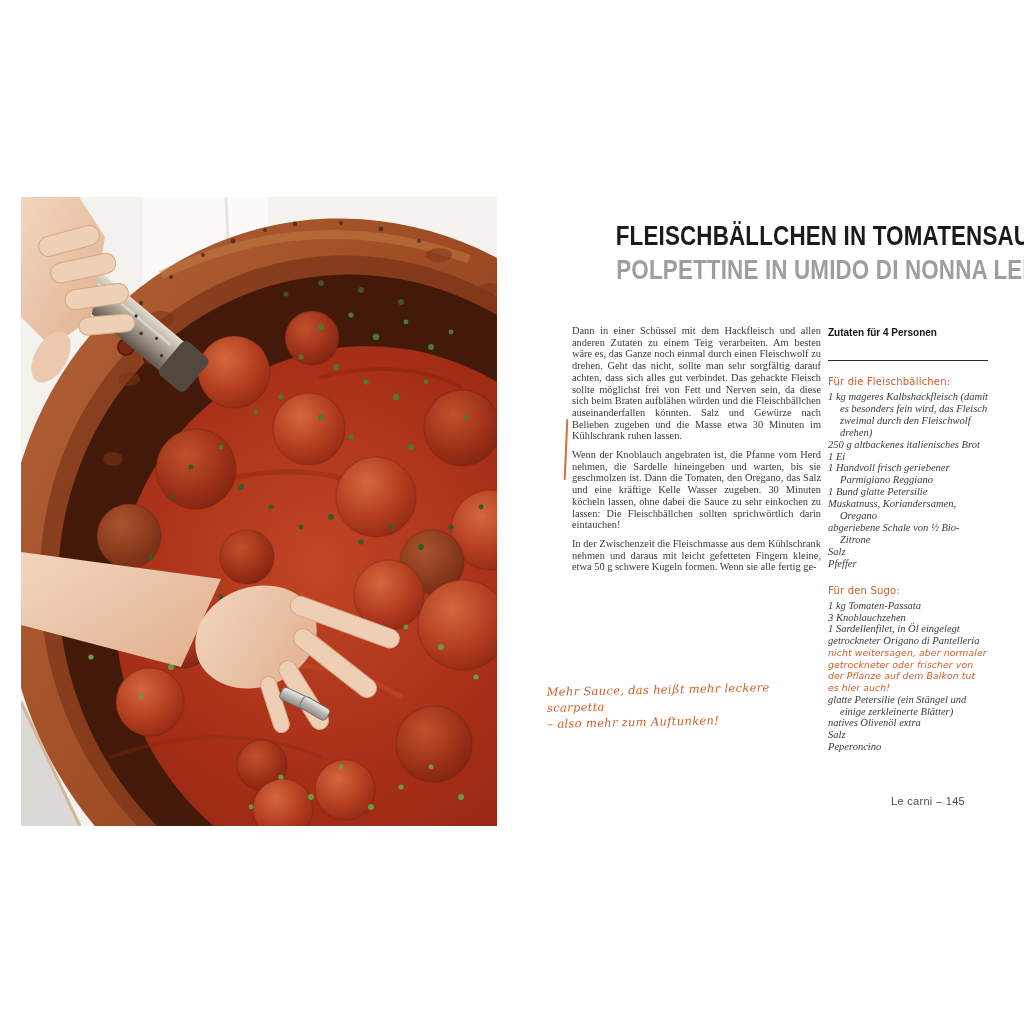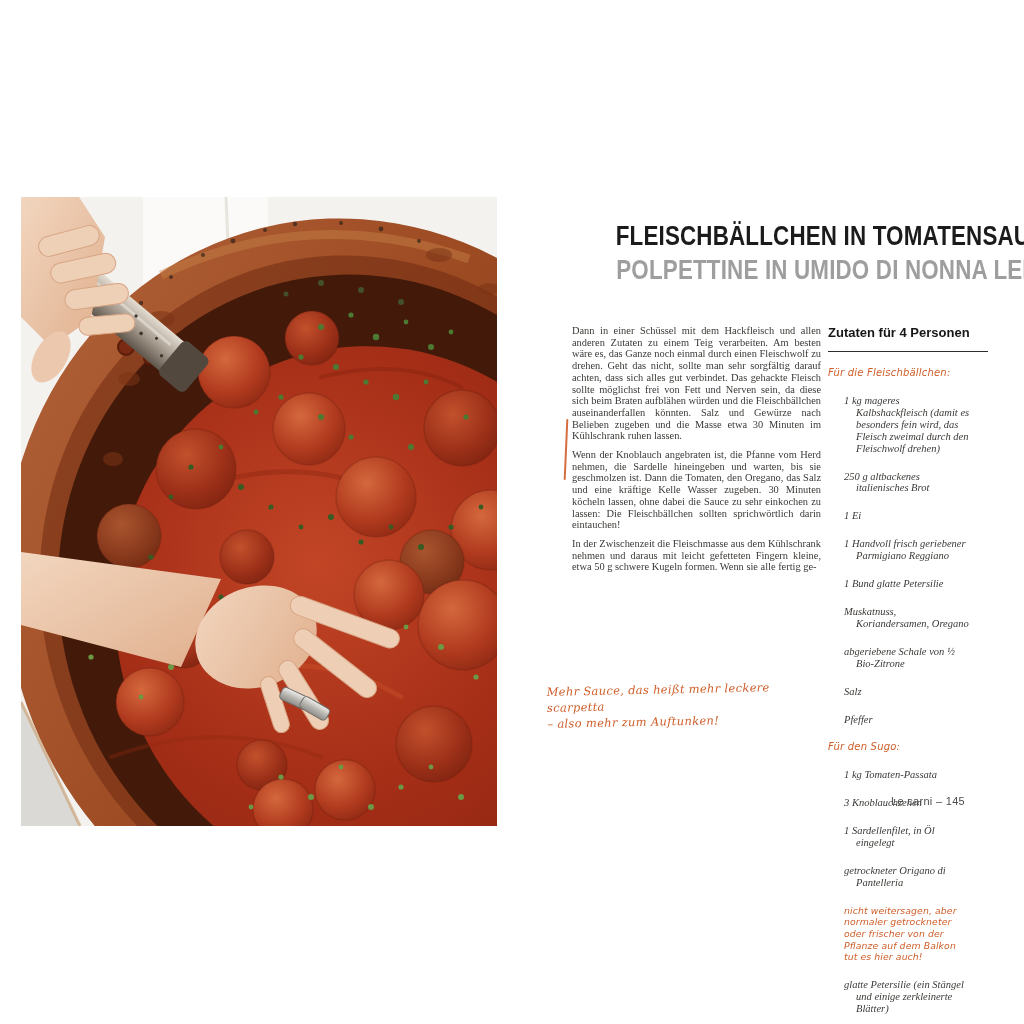--- a/index.html
+++ b/index.html
@@ -20,28 +20,28 @@
         font-size:10.4px;line-height:11.7px;text-align:justify;}
   .instructions p{margin:0 0 7px 0;}
   .margin-mark{position:absolute;left:565px;top:419px;width:2px;height:61px;
         background:#cf5e2a;border-radius:2px;transform:rotate(2.5deg);opacity:.9;}
   .handnote{position:absolute;left:547px;top:681px;width:280px;margin:0;
         font-family:"DejaVu Serif",serif;font-style:italic;font-size:11.5px;line-height:16px;
         color:#cf5e2a;white-space:pre-line;transform:rotate(-1.2deg);letter-spacing:.3px;}
   
   .ingredients{position:absolute;left:828px;top:326px;width:160px;}
   .ingredients h3{margin:0 0 0 0;font-family:"Liberation Sans",sans-serif;font-weight:700;
-        font-size:13px;line-height:13px;color:#161616;padding-bottom:12px;
+        font-size:10px;line-height:13px;color:#161616;padding-bottom:21px;
         border-bottom:1.4px solid #2c2c2c;}
   .sec{margin-top:15px;}
-  .sec-head{font-family:"DejaVu Sans",sans-serif;font-style:italic;font-weight:500;
+  .sec-head{font-family:"DejaVu Sans",sans-serif;font-weight:500;
         font-size:10px;line-height:12px;color:#cf5e2a;letter-spacing:.2px;margin-bottom:3px;}
   .ingredients ul{list-style:none;margin:0;padding:0;font-style:italic;
         font-size:10.5px;line-height:11.9px;}
-  .ingredients li{padding-left:12px;text-indent:-12px;margin:16px;}
+  .ingredients li{padding-left:12px;text-indent:-12px;margin:0;}
   .ingredients li.note{font-family:"DejaVu Sans",sans-serif;font-size:9.3px;line-height:11.6px;
         color:#cf5e2a;padding-left:0;text-indent:0;letter-spacing:.1px;}
   
   .pagenum{position:absolute;left:828px;top:795px;width:137px;text-align:right;
         font-family:"Liberation Sans",sans-serif;font-size:11px;color:#4d4d4d;letter-spacing:.3px;}
 </style>
 </head>
 <body>
 
 <div class="page">

